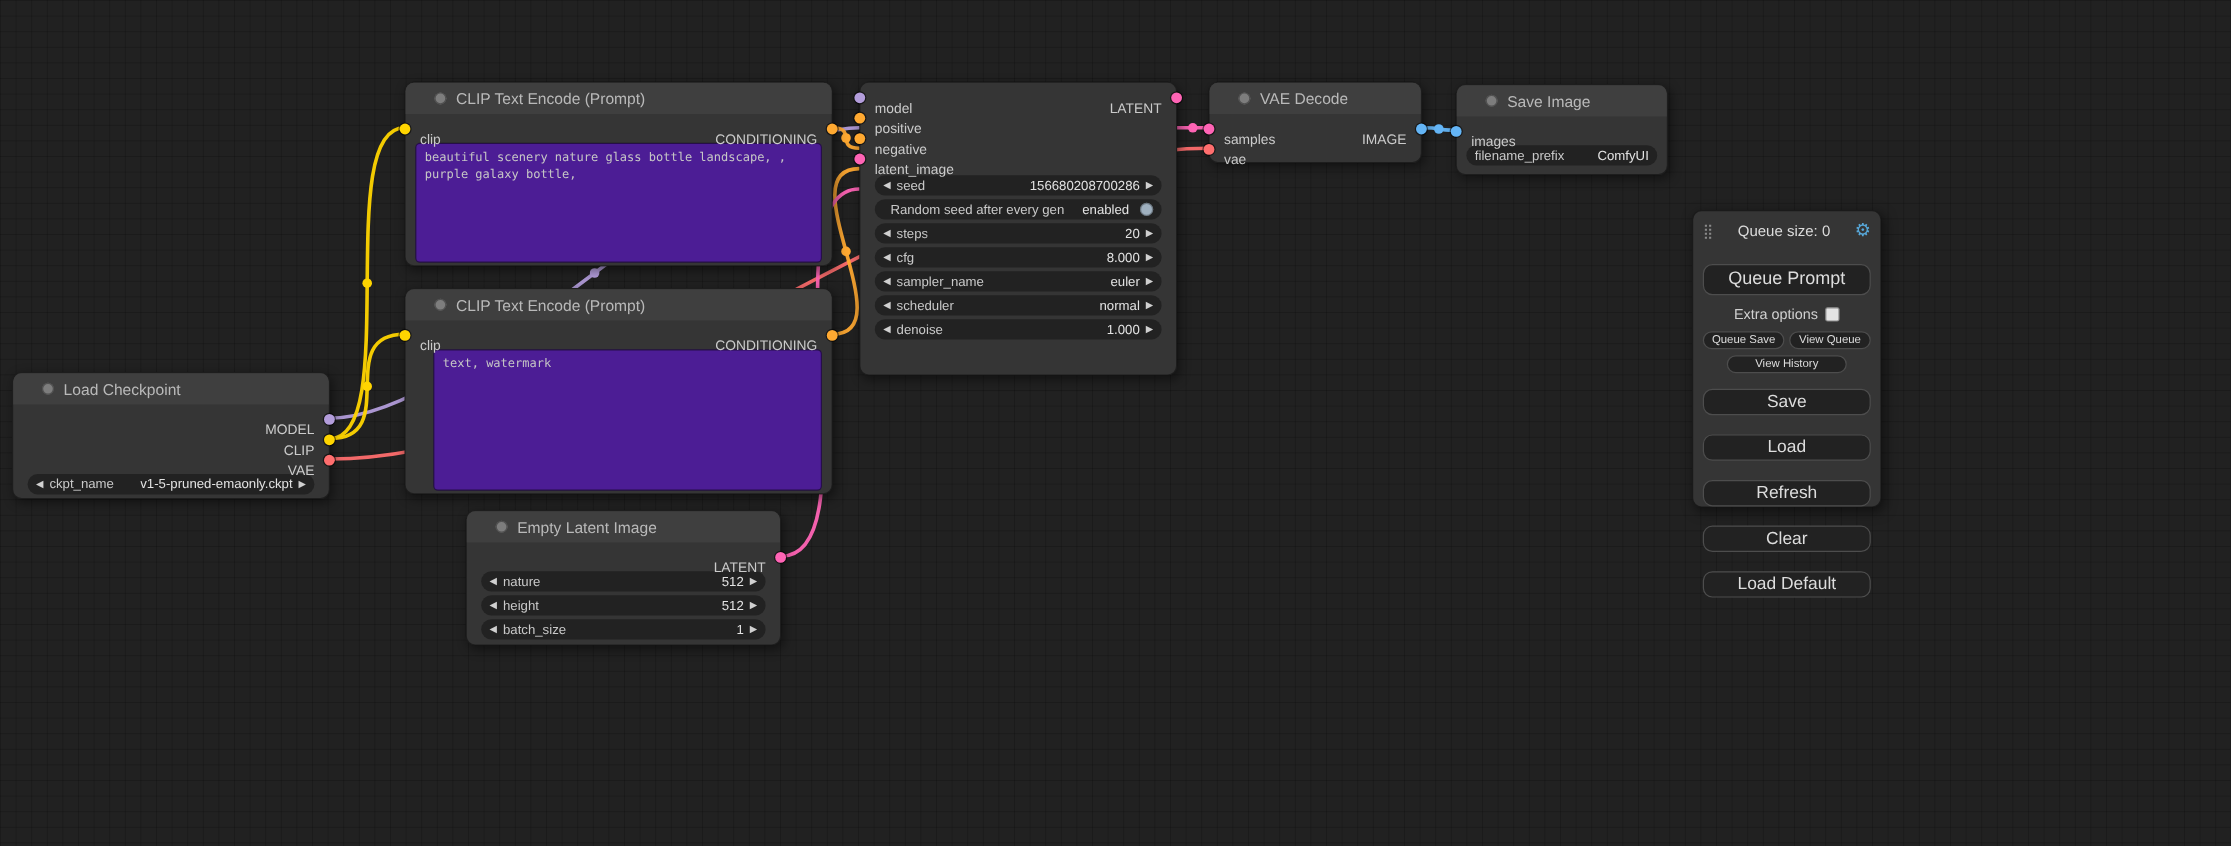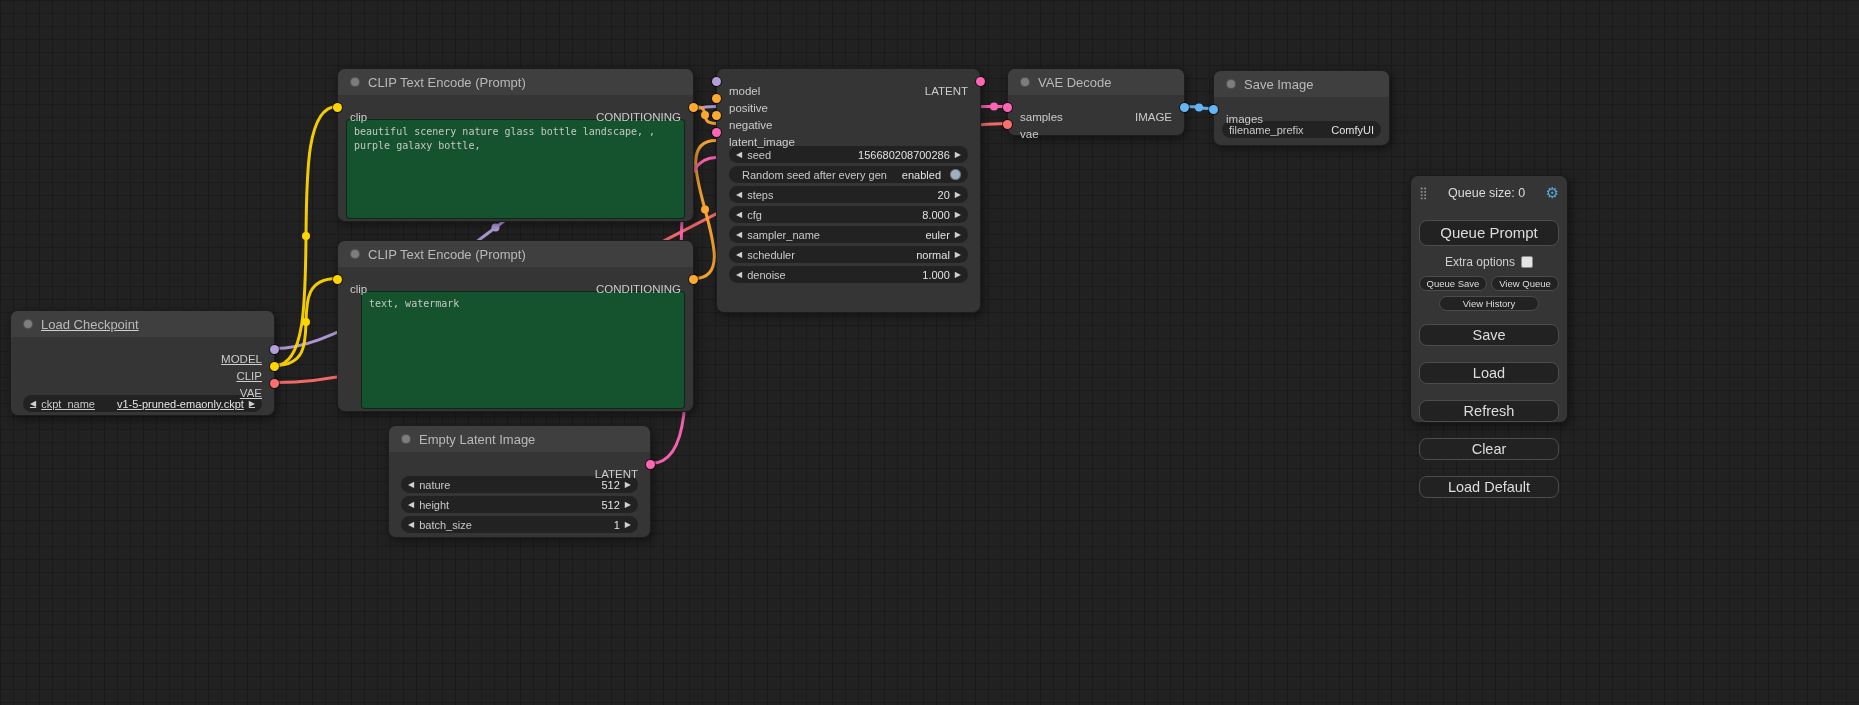--- a/index.html
+++ b/index.html
@@ -22,21 +22,21 @@
   .node {
     position:absolute; z-index:1;
     background:#353535;
     border:1px solid rgba(0,0,0,0.45);
     border-radius:8px;
     box-shadow:2px 3px 9px rgba(0,0,0,0.45);
     color:#cfcfcf;
   }
   .node-header {
     height:26px; display:flex; align-items:center; gap:8px;
-    padding:0 12px; background:#3f3f3f;
+    padding:0 24px; background:#3f3f3f;
     border-radius:7px 7px 0 0;
   }
   .collapse-dot { width:10px; height:10px; border-radius:50%; background:#7d7d7d; box-shadow:inset 0 0 0 1px rgba(0,0,0,0.35); flex:0 0 auto; }
   .node-title { font-size:13px; color:#b9b9b9; white-space:nowrap; overflow:hidden; }
   .node-body { padding-top:4px; }
 
   .slot-row { position:relative; height:17px; display:flex; align-items:center; justify-content:space-between; padding:0 12px; }
   .slot-label { font-size:11.5px; color:#cbcbcb; white-space:nowrap;margin-top:18px; }
   .slot-row .only-out { margin-left:auto; }
   .slot-dot {
@@ -56,21 +56,21 @@
     font-size:11px; color:#d8d8d8; white-space:nowrap;
   }
   .widget .arrow { font-size:8px; color:#d0d0d0; flex:0 0 auto; line-height:1; }
   .widget .w-label { color:#c9c9c9; overflow:hidden; text-overflow:ellipsis; }
   .widget .w-value { margin-left:auto; color:#e2e2e2; overflow:hidden; text-overflow:ellipsis; }
   .widget.toggle { justify-content:flex-end; }
   .widget .toggle-dot { width:11px; height:11px; border-radius:50%; background:#9fb0bf; flex:0 0 auto; margin-left:4px; box-shadow:inset 0 0 0 1px rgba(0,0,0,0.3); }
 
   .prompt-box {
     margin:3px 8px; padding:5px 7px;
-    background:#14532d; border:1px solid rgba(0,0,0,0.5); border-radius:4px;
+    background:#4c1d95; border:1px solid rgba(0,0,0,0.5); border-radius:4px;
     font-family:"DejaVu Sans Mono", monospace; font-size:10px; line-height:1.35;
     color:#c6c6c6; white-space:pre-wrap; overflow:hidden;
   }
 
   
   .queue-panel {
     position:absolute; z-index:2; left:1410px; top:175px; width:158px; height:248px;
     background:#353535; border:1px solid rgba(0,0,0,0.5); border-radius:8px;
     box-shadow:2px 3px 10px rgba(0,0,0,0.5);
     padding:9px 8px 8px; color:#dedede;
@@ -113,21 +113,21 @@
     <circle cx="306" cy="236" r="4" fill="#FFD500"></circle>
     <circle cx="306" cy="322" r="4" fill="#FFD500"></circle>
     <circle cx="641" cy="253" r="4" fill="#FF6E6E"></circle>
     <circle cx="705" cy="115" r="4" fill="#FFA931"></circle>
     <circle cx="705" cy="209.5" r="4" fill="#FFA931"></circle>
     <circle cx="683.5" cy="310.5" r="4" fill="#FF64B5"></circle>
     <circle cx="994" cy="106.5" r="4" fill="#FF64B5"></circle>
     <circle cx="1199" cy="107.5" r="4" fill="#64B5F6"></circle>
   </svg>
 
-  <div class="node" style="left:10px; top:310px; width:265px; height:106px;text-decoration:underline;">
+  <div class="node" style="left:10px; top:310px; width:265px; height:106px;">
     <div class="node-header">
       <span class="collapse-dot"></span>
       <span class="node-title">Load Checkpoint</span>
     </div>
     <div class="node-body">
       <div class="slot-row">
         <span class="slot-label only-out">MODEL</span>
         <span class="slot-dot out c-model"></span>
       </div>
       <div class="slot-row">

